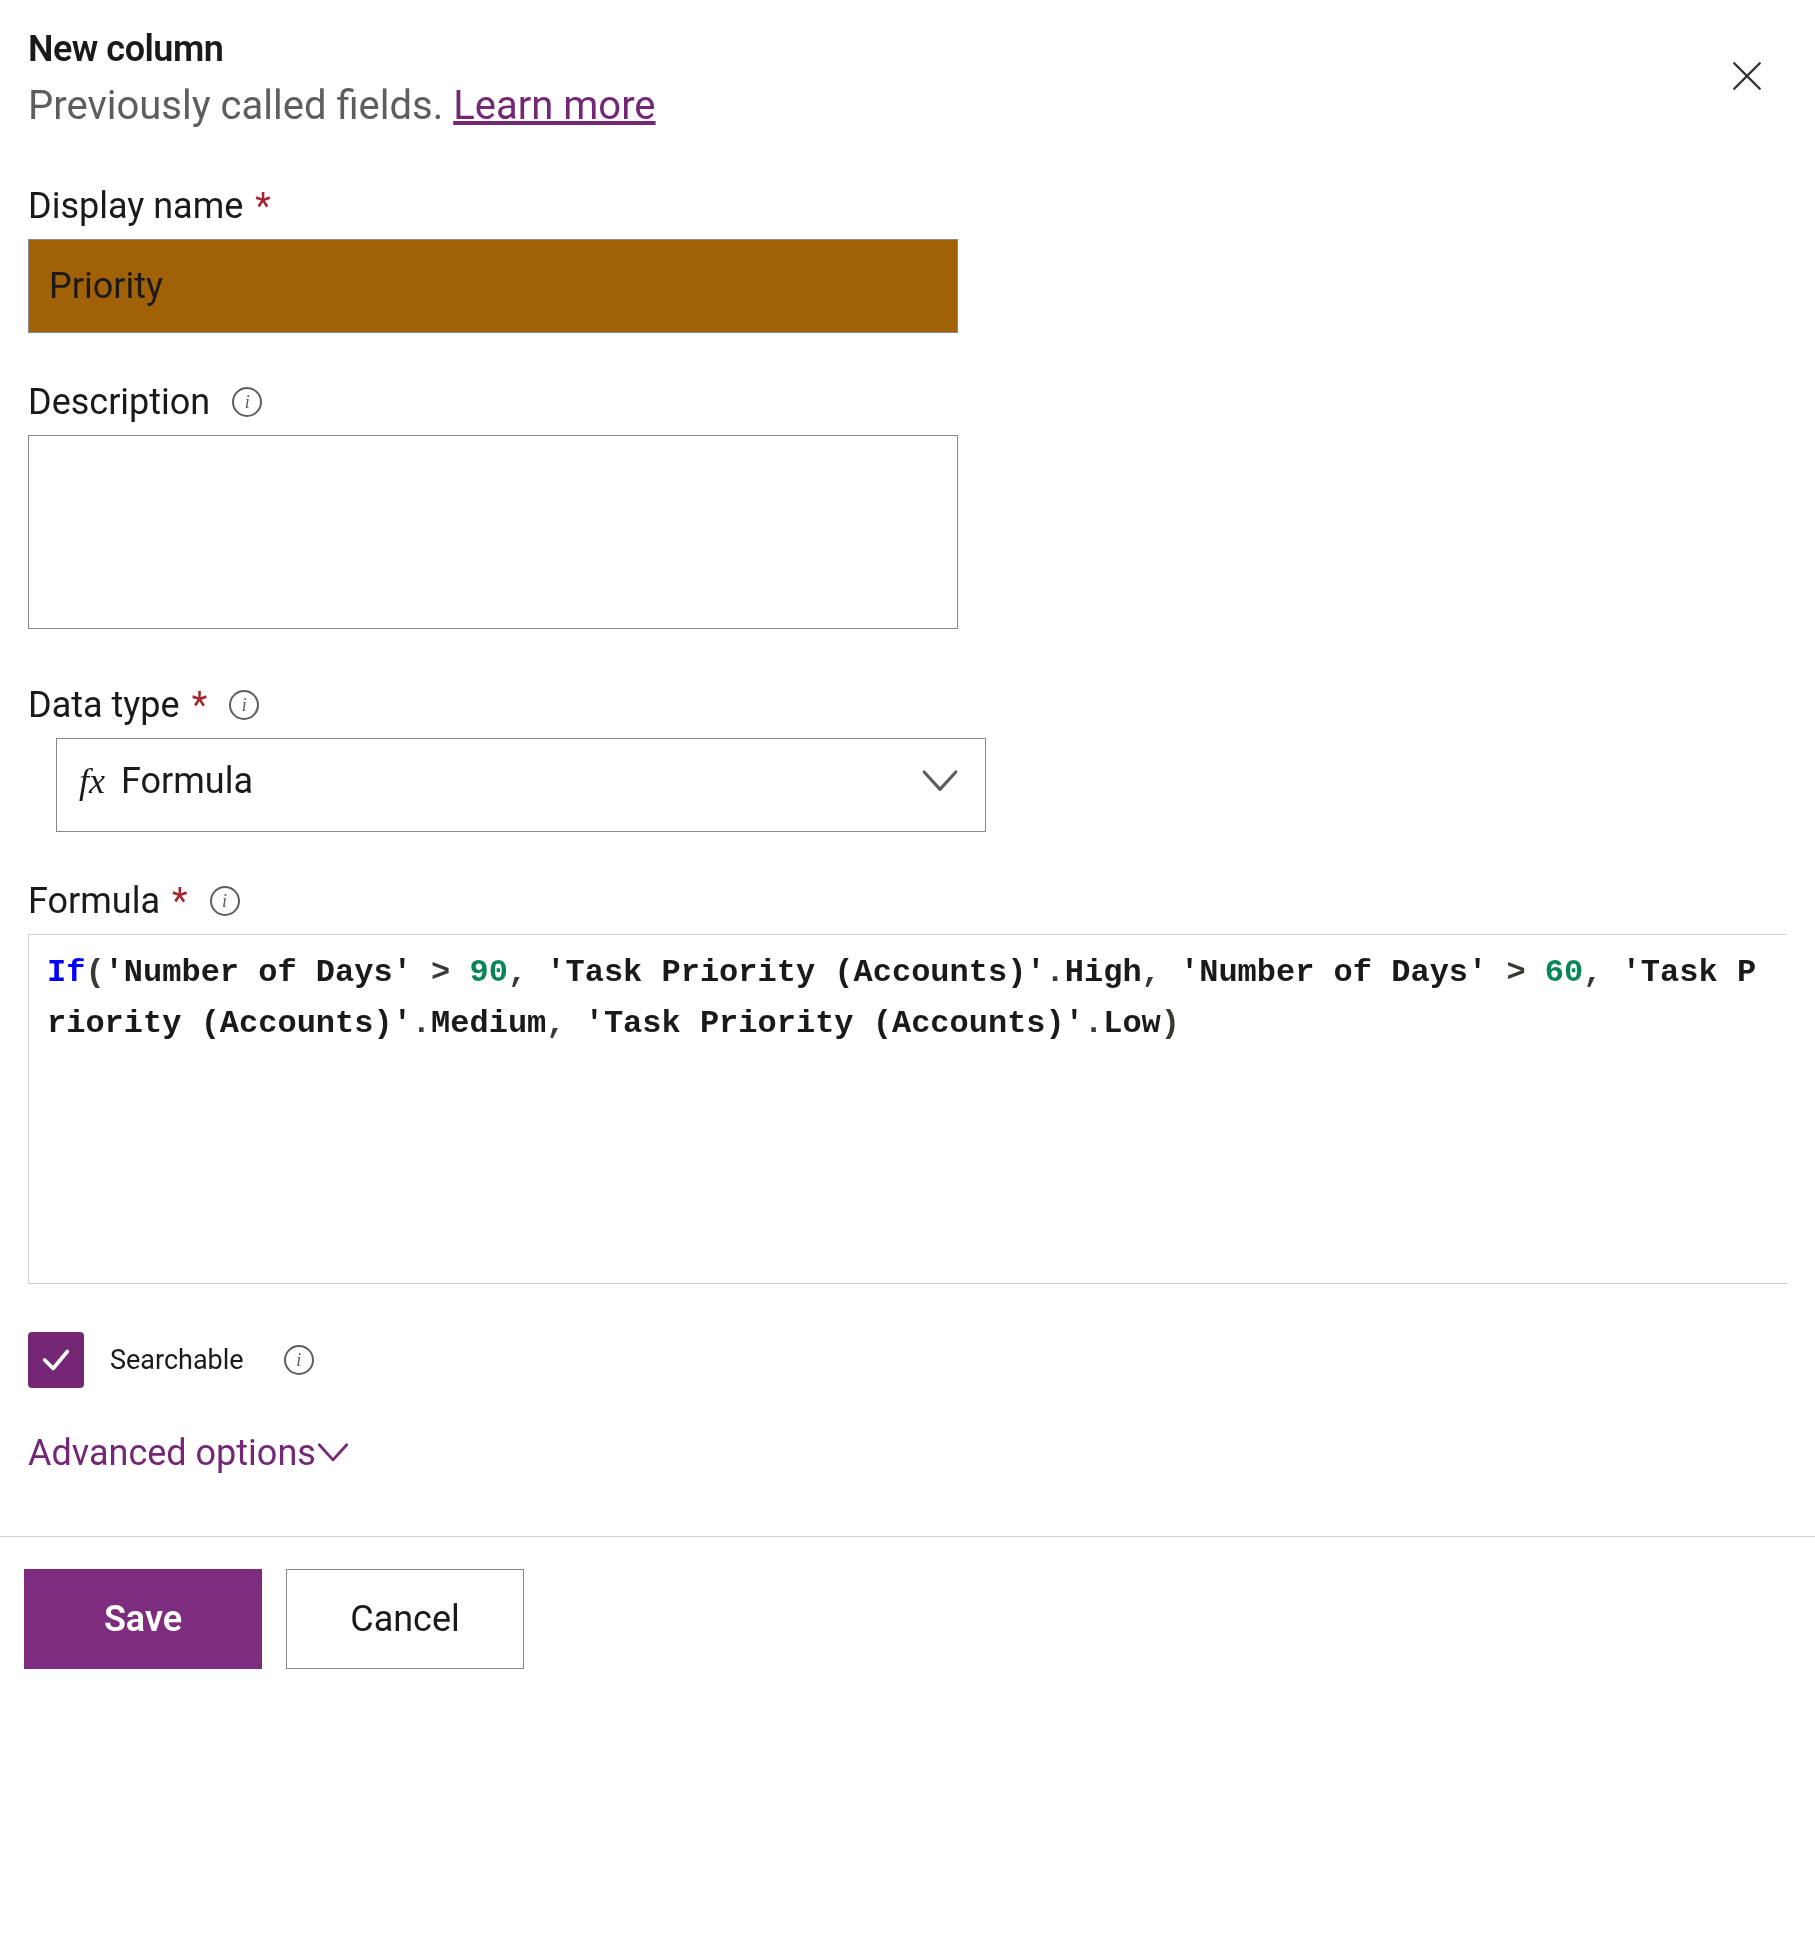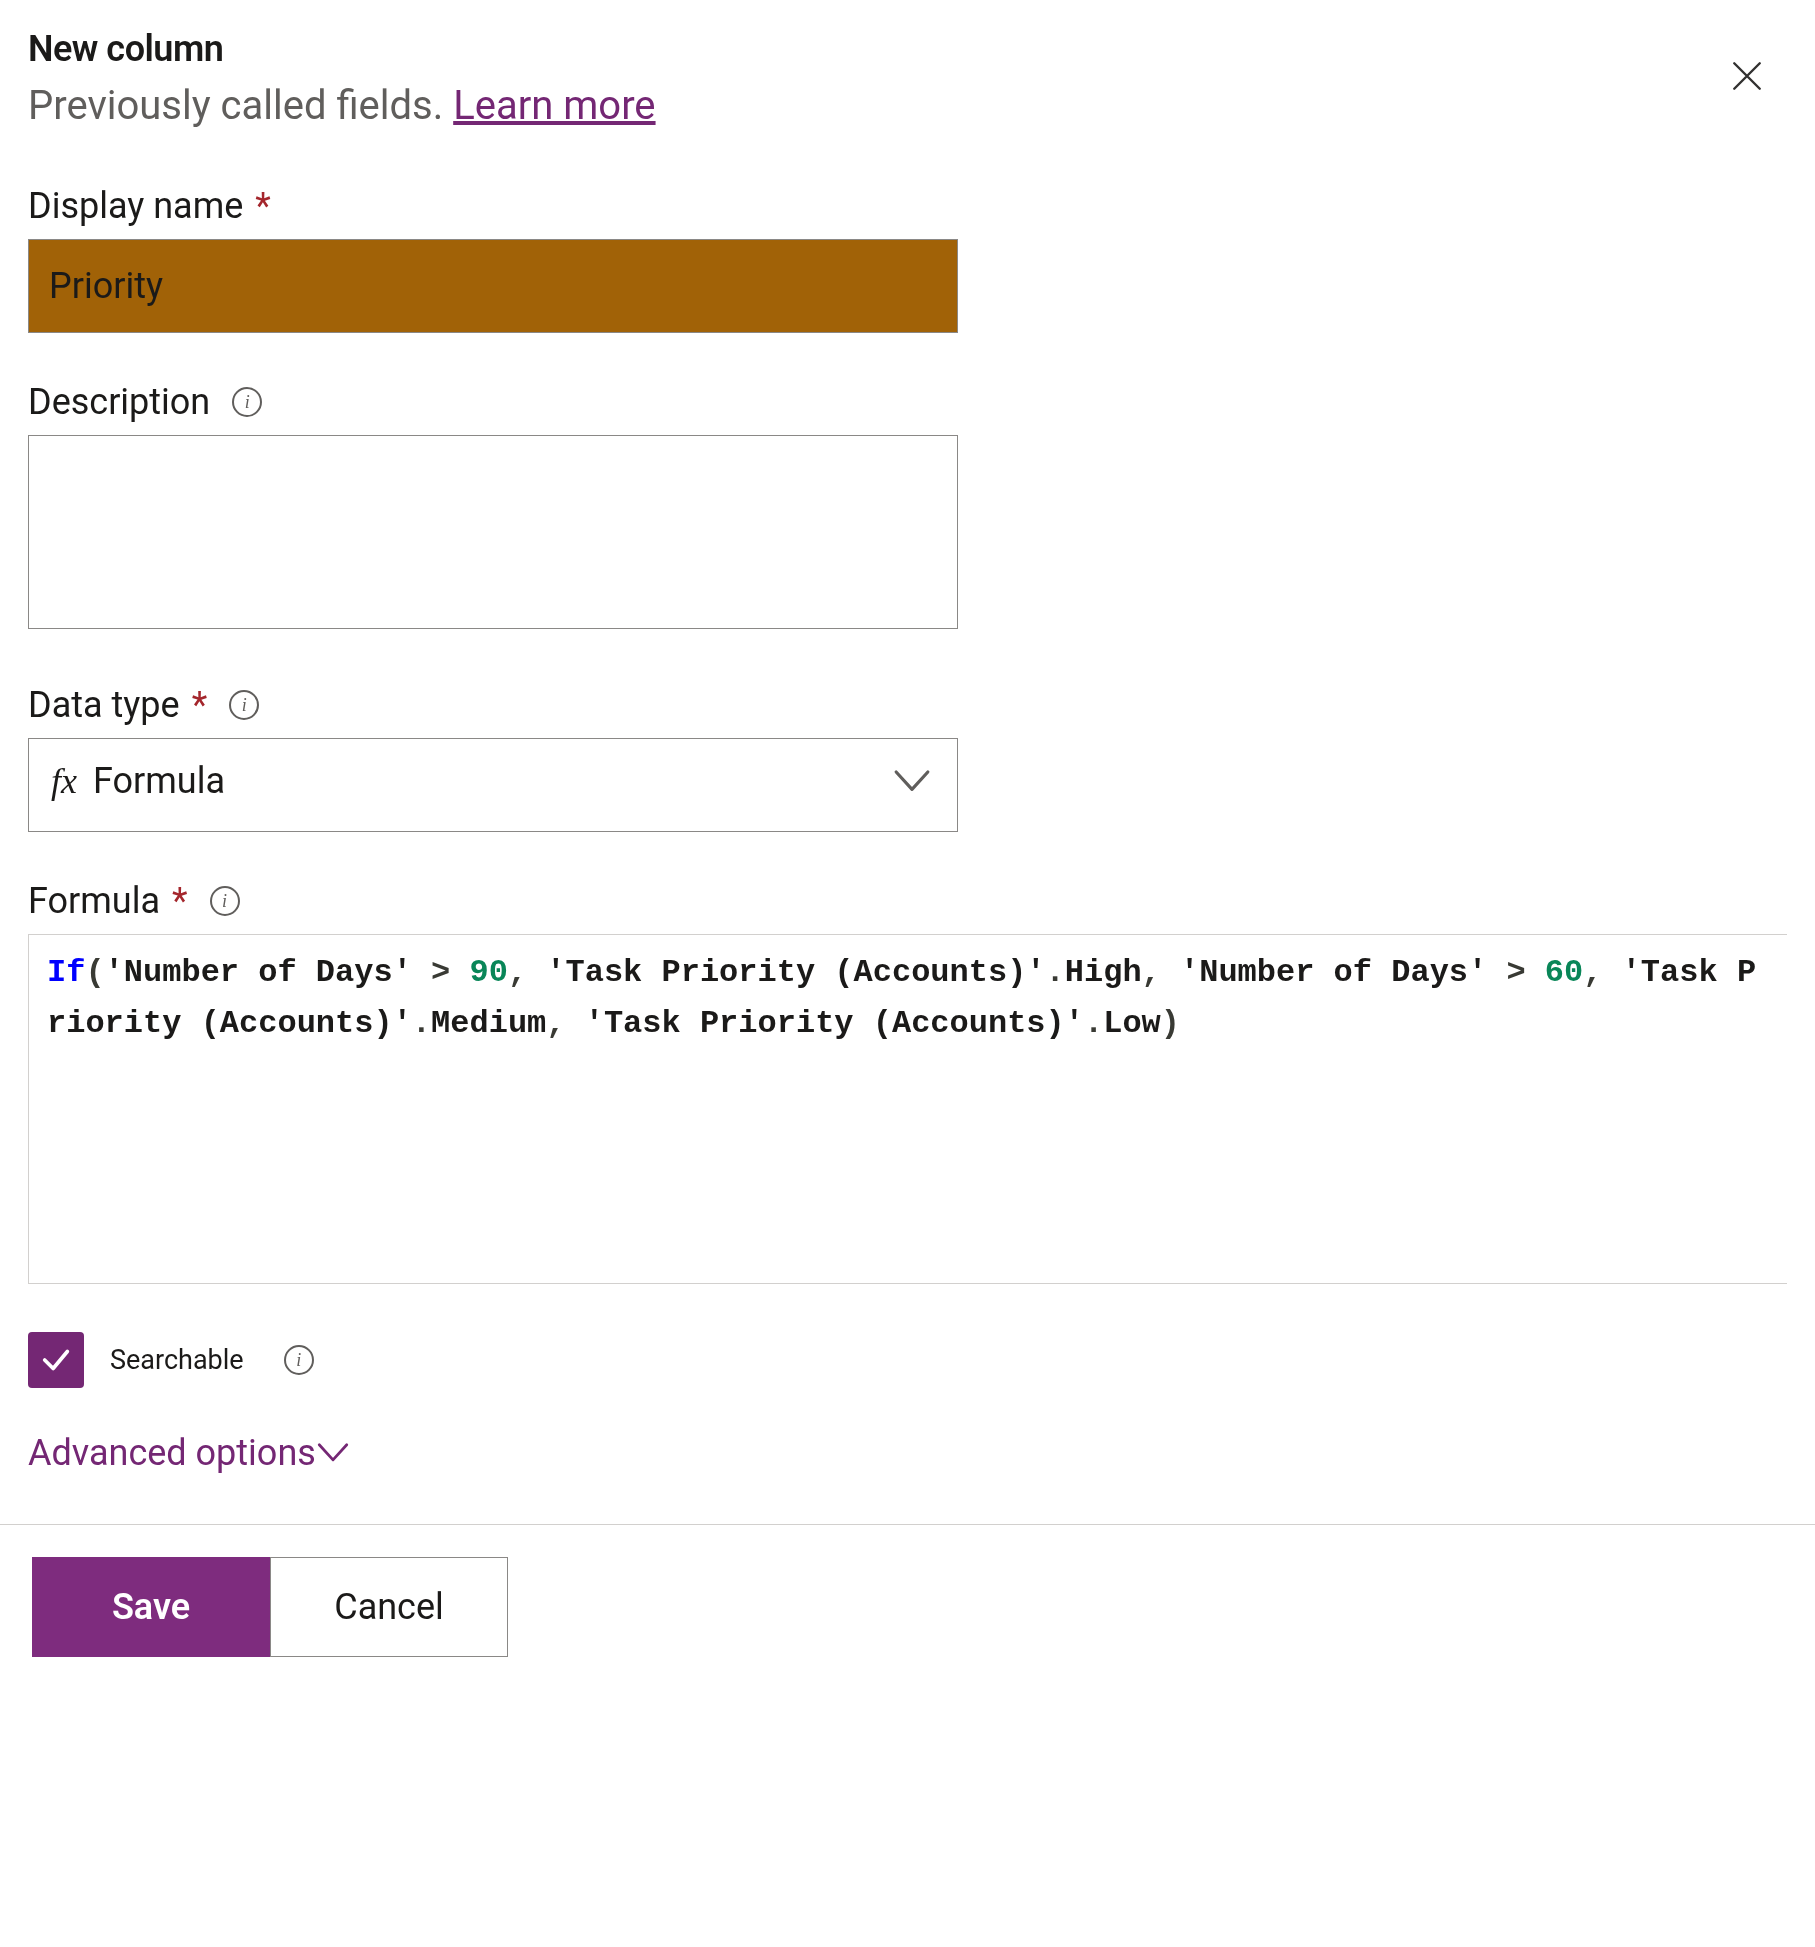--- a/index.html
+++ b/index.html
@@ -112,20 +112,21 @@
     max-width: 100%;
     height: 94px;
     border: 1.5px solid var(--border);
     background: #fff;
     display: flex;
     align-items: center;
     padding: 0 22px 8px 22px;
     gap: 16px;
     position: relative;
     cursor: pointer;
+    margin-left: 28px;
   }
   .fx {
     font-family: "Times New Roman", Georgia, serif;
     font-style: italic;
     font-size: 36px;
     color: #1b1a19;
     font-weight: 500;
   }
   .select-label { font-size: 36px; }
   .select-caret {
@@ -179,23 +180,24 @@
     display: inline-flex;
     align-items: center;
     color: var(--purple);
     font-size: 36px;
     cursor: pointer;
     margin-bottom: 40px;
   }
   .adv svg { width: 34px; height: 22px; }
   .footer {
     border-top: 1.5px solid var(--border-light);
-    padding: 32px 28px 60px 32px;
-    display: flex;
-    margin-top: 10px;
+    padding: 32px 28px 60px 24px;
+    display: flex;
+    gap: 24px;
+    margin-top: 22px;
   }
   .btn {
     height: 100px;
     min-width: 238px;
     padding: 0 40px;
     font-size: 36px;
     font-family: inherit;
     cursor: pointer;
     border: 1.5px solid var(--border);
     background: #fff;

